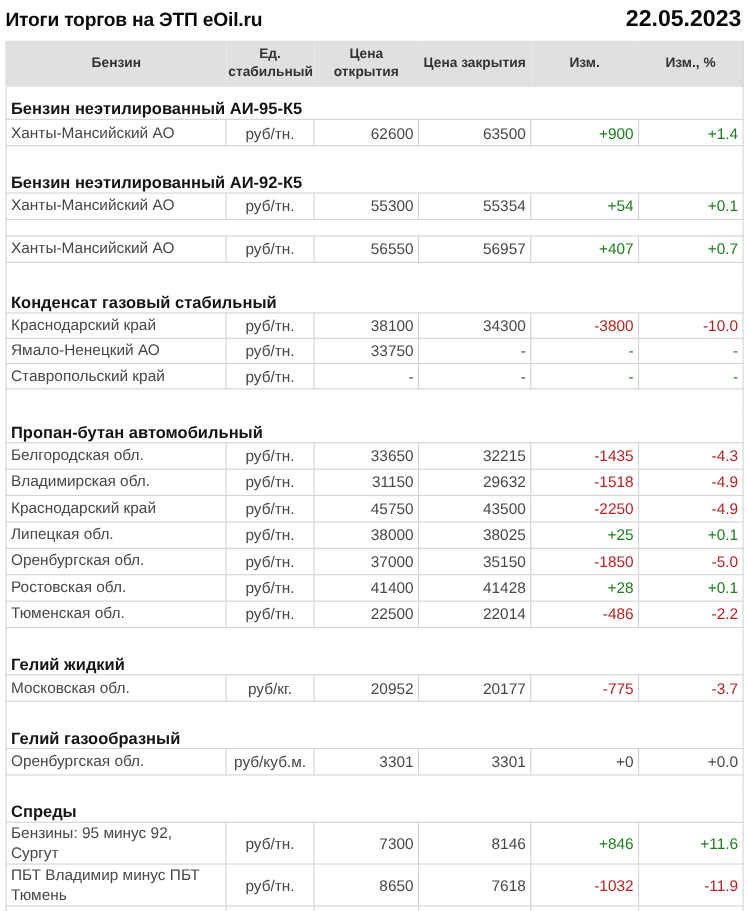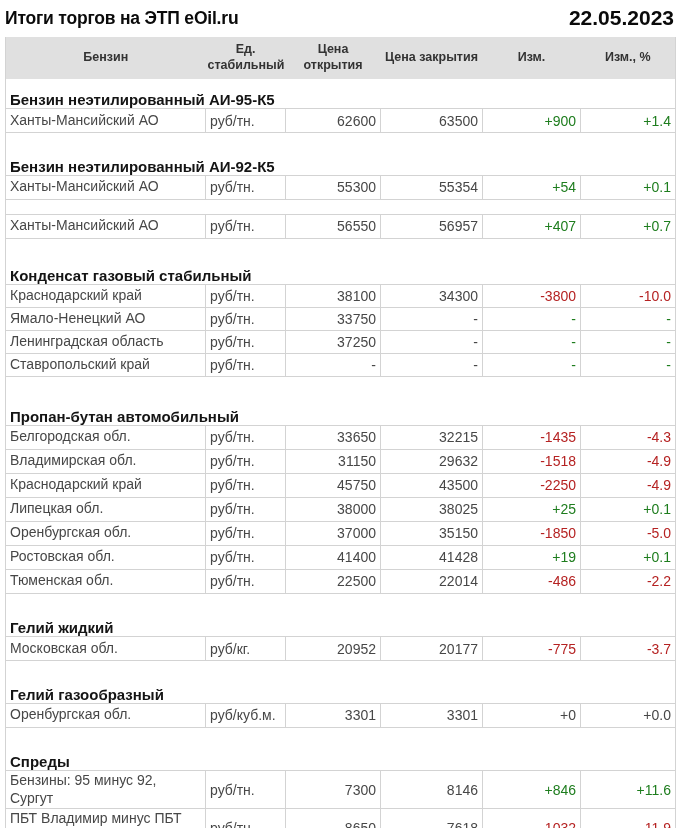--- a/index.html
+++ b/index.html
@@ -14,21 +14,21 @@
     padding:3px 1px 7px 0;}
   .page-title{font-size:17.5px;font-weight:bold;color:var(--title);letter-spacing:-0.2px;}
   .report-date{font-size:21px;font-weight:bold;color:var(--title);}
   table{border-collapse:collapse;table-layout:fixed;width:670px;
     border-left:1px solid var(--border);border-right:1px solid var(--border);}
   thead th{background:var(--hdrbg);height:42px;vertical-align:middle;text-align:center;
     font-size:12.5px;font-weight:bold;color:#333333;line-height:1.25;padding:0 2px;}
   td{font-size:14px;color:var(--text);vertical-align:middle;}
   tr.data-row td{border:1px solid var(--border);padding:1px 4px;}
   td.c-name{text-align:left;line-height:1.25;}
-  td.c-unit{margin-top:12px;}
+  td.c-unit{text-align:center;margin-top:12px;}
   td.c-num{text-align:right;padding-right:7px;}
   tr.section-row td{border:none;padding:12px 0 0 4px;}
   td.section-title{font-size:15px;font-weight:bold;color:var(--section);
     white-space:nowrap;overflow:visible;vertical-align:middle;}
   td.section-grid{border-left:1px solid var(--border);}
   tr.spacer-row td{border:none;padding:0;}
   td.dir-up{color:var(--pos);}
   td.dir-down{color:var(--neg);margin-top:36px;}
   td.dir-zero{color:var(--text);}
   td.dir-none{color:var(--pos);}
@@ -114,28 +114,20 @@
         </tr>
         <tr class="data-row" style="height:23px">
           <td class="c-name">Ямало-Ненецкий АО</td>
           <td class="c-unit">руб/тн.</td>
           <td class="c-num">33750</td>
           <td class="c-num">-</td>
           <td class="c-num dir-none">-</td>
           <td class="c-num dir-none">-</td>
         </tr>
         <tr class="data-row" style="height:23px">
-          <td class="c-name">Ленинградская область</td>
-          <td class="c-unit">руб/тн.</td>
-          <td class="c-num">37250</td>
-          <td class="c-num">-</td>
-          <td class="c-num dir-none">-</td>
-          <td class="c-num dir-none">-</td>
-        </tr>
-        <tr class="data-row" style="height:23px">
           <td class="c-name">Ставропольский край</td>
           <td class="c-unit">руб/тн.</td>
           <td class="c-num">-</td>
           <td class="c-num">-</td>
           <td class="c-num dir-none">-</td>
           <td class="c-num dir-none">-</td>
         </tr>
         <tr class="spacer-row" style="height:19px">
           <td colspan="6"></td>
         </tr>
@@ -180,21 +172,21 @@
           <td class="c-num">37000</td>
           <td class="c-num">35150</td>
           <td class="c-num dir-down">-1850</td>
           <td class="c-num dir-down">-5.0</td>
         </tr>
         <tr class="data-row" style="height:24px">
           <td class="c-name">Ростовская обл.</td>
           <td class="c-unit">руб/тн.</td>
           <td class="c-num">41400</td>
           <td class="c-num">41428</td>
-          <td class="c-num dir-up">+19</td>
+          <td class="c-num dir-up">+28</td>
           <td class="c-num dir-up">+0.1</td>
         </tr>
         <tr class="data-row" style="height:24px">
           <td class="c-name">Тюменская обл.</td>
           <td class="c-unit">руб/тн.</td>
           <td class="c-num">22500</td>
           <td class="c-num">22014</td>
           <td class="c-num dir-down">-486</td>
           <td class="c-num dir-down">-2.2</td>
         </tr>

